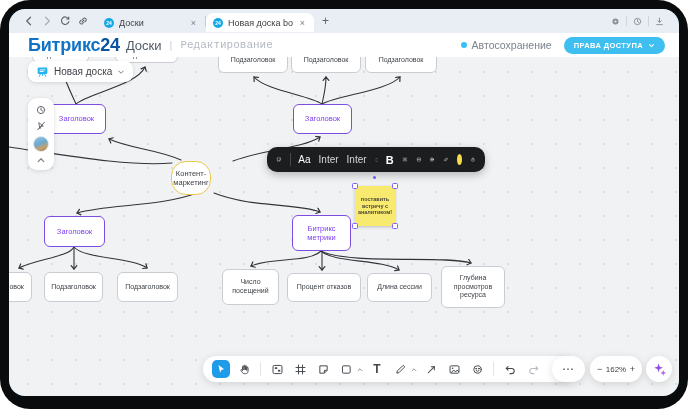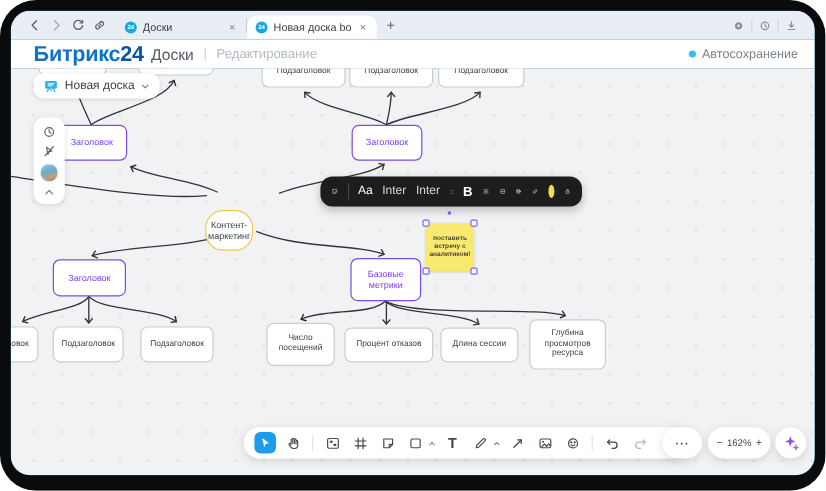--- a/index.html
+++ b/index.html
@@ -21,21 +21,21 @@
   .tab-sep { width:1px; height:11px; background:#c4cbd3; }
   .chrome-right { margin-left:auto; display:flex; align-items:center; gap:5px; padding-right:14px; color:#8a9098; }
   .chrome-right .sep { width:1px; height:10px; background:#d0d5da; }
 
   
   .appbar { position:absolute; left:0; right:0; top:24px; height:24px; background:#fff; display:flex; align-items:center; padding:0 14px 0 19px; }
   .logo { font-size:18px; font-weight:bold; color:#1173c6; letter-spacing:-0.2px; }
   .logo .num { color:#0c53a0; }
   .app-title { font-size:13px; color:#525b65; margin-left:6px; }
   .hdr-sep { color:#ccd2d8; font-size:11px; margin:0 8px; }
-  .mode { font-size:11px; color:#b3bac2; }
+  .mode { font-size:11px; color:#b3bac2;font-family:Liberation Mono, monospace; }
   .appbar-right { margin-left:auto; display:flex; align-items:center; gap:12px; }
   .autosave { display:flex; align-items:center; gap:5px; font-size:10.5px; color:#7a828c; }
   .autosave .dot { width:6px; height:6px; border-radius:50%; background:#33c1f5; }
   .access-btn { height:17px; border-radius:13px; background:#3fbff0; color:#fff; font-size:7.5px; font-weight:bold; letter-spacing:.4px; display:flex; align-items:center; gap:5px; padding:0 10px; }
 
   
   .canvas { position:absolute; left:0; right:0; top:48px; bottom:0; background:#f0f2f4;
             background-image: radial-gradient(#d9dcdf 0.8px, transparent 1px); background-size:24px 24px; background-position:7px 3px; overflow:hidden; }
   .connectors { position:absolute; left:0; top:0; }
 
@@ -133,20 +133,26 @@
    <div class="appbar">
      <span class="logo"><span>Битрикс</span><span class="num">24</span></span>
      <span class="app-title">Доски</span>
      <span class="hdr-sep">|</span>
      <span class="mode">Редактирование</span>
      <div class="appbar-right">
        <span class="autosave">
          <span class="dot"></span>
          <span>Автосохранение</span>
        </span>
+       <div class="access-btn">
+         <span>ПРАВА ДОСТУПА</span>
+         <svg width="7" height="7" viewBox="0 0 16 16" fill="none" stroke="#fff" stroke-width="2.4" stroke-linecap="round" stroke-linejoin="round">
+                <path d="M3.5 6 L8 10.5 L12.5 6"></path>
+              </svg>
+       </div>
      </div>
    </div>
 
    <div class="canvas">
 
      <svg class="connectors" width="670" height="343" viewBox="0 0 670 343" fill="none" stroke="#33343a" stroke-width="1.1" stroke-linecap="round">
        <defs>
          <marker id="ah" markerWidth="8" markerHeight="8" refX="4" refY="3.2" orient="auto">
            <path d="M1 0.6 L4 3.2 L1 5.8" fill="none" stroke="#33343a" stroke-width="1.1"></path>
          </marker>
@@ -171,23 +177,23 @@
      </svg>
 
      <div class="node nowrap" style="left:23px; top:-12px; width:57px; height:18px; align-items:flex-end; padding-bottom:2px;">Подзаголовок</div>
      <div class="node nowrap" style="left:106px; top:-12px; width:63px; height:18px; align-items:flex-end; padding-bottom:2px;">Подзаголовок</div>
      <div class="node nowrap" style="left:209px; top:-9px; width:70px; height:25px;">Подзаголовок</div>
      <div class="node nowrap" style="left:282px; top:-9px; width:70px; height:25px;">Подзаголовок</div>
      <div class="node nowrap" style="left:356px; top:-9px; width:72px; height:25px;">Подзаголовок</div>
 
      <div class="node purple nowrap" style="left:38px; top:47px; width:59px; height:30px;">Заголовок</div>
      <div class="node purple nowrap" style="left:284px; top:47px; width:59px; height:30px;">Заголовок</div>
-     <div class="node yellow" style="left:162px; top:118px; width:40px; height:34px;border-radius:15px;">Контент-маркетинг</div>
+     <div class="node yellow" style="left:162px; top:104px; width:40px; height:34px;border-radius:15px;">Контент-маркетинг</div>
      <div class="node purple nowrap" style="left:35px; top:159px; width:61px; height:31px;">Заголовок</div>
-     <div class="node purple" style="left:283px; top:158px; width:59px; height:36px;">Базовые метрики</div>
+     <div class="node purple" style="left:283px; top:158px; width:59px; height:36px;">Битрикс метрики</div>
 
      <div class="node nowrap" style="left:-38px; top:215px; width:61px; height:30px;">Подзаголовок</div>
      <div class="node nowrap" style="left:35px; top:215px; width:59px; height:30px;">Подзаголовок</div>
      <div class="node nowrap" style="left:108px; top:215px; width:61px; height:30px;">Подзаголовок</div>
 
      <div class="node" style="left:213px; top:212px; width:57px; height:36px;">Число посещений</div>
      <div class="node" style="left:278px; top:216px; width:74px; height:29px;">Процент отказов</div>
      <div class="node" style="left:358px; top:216px; width:65px; height:29px;">Длина сессии</div>
      <div class="node" style="left:432px; top:209px; width:64px; height:42px;">Глубина просмотров ресурса</div>
 

